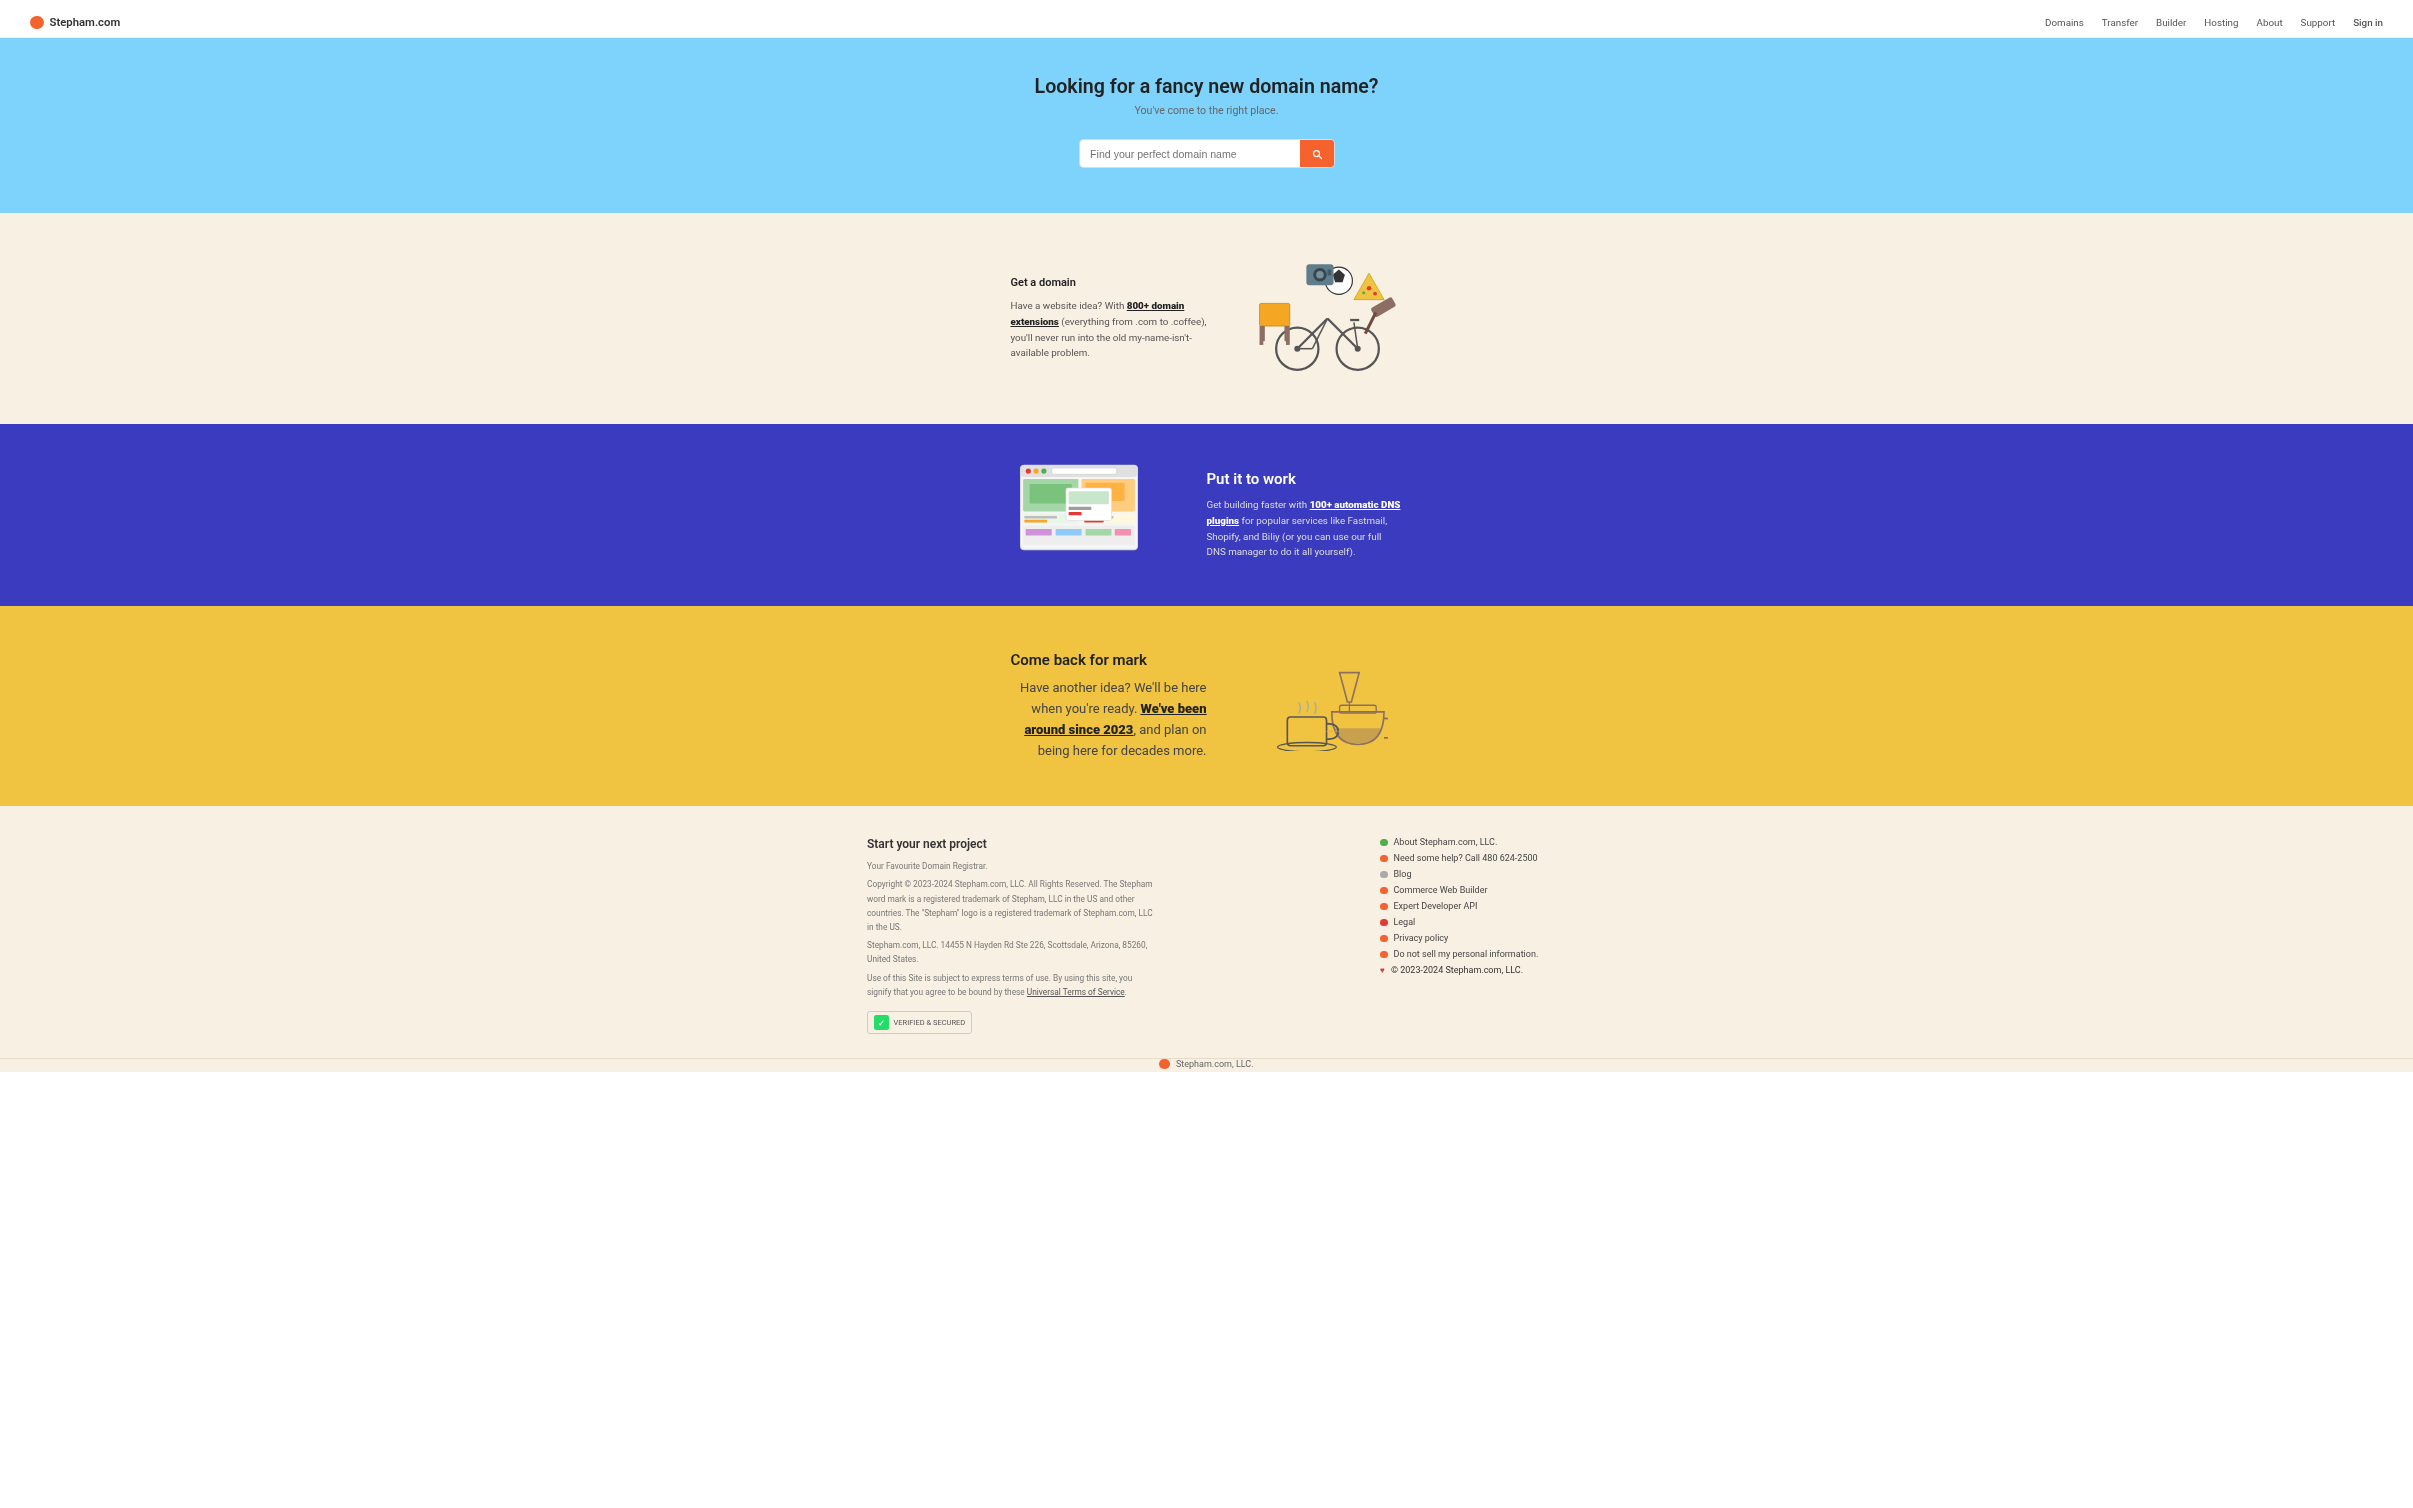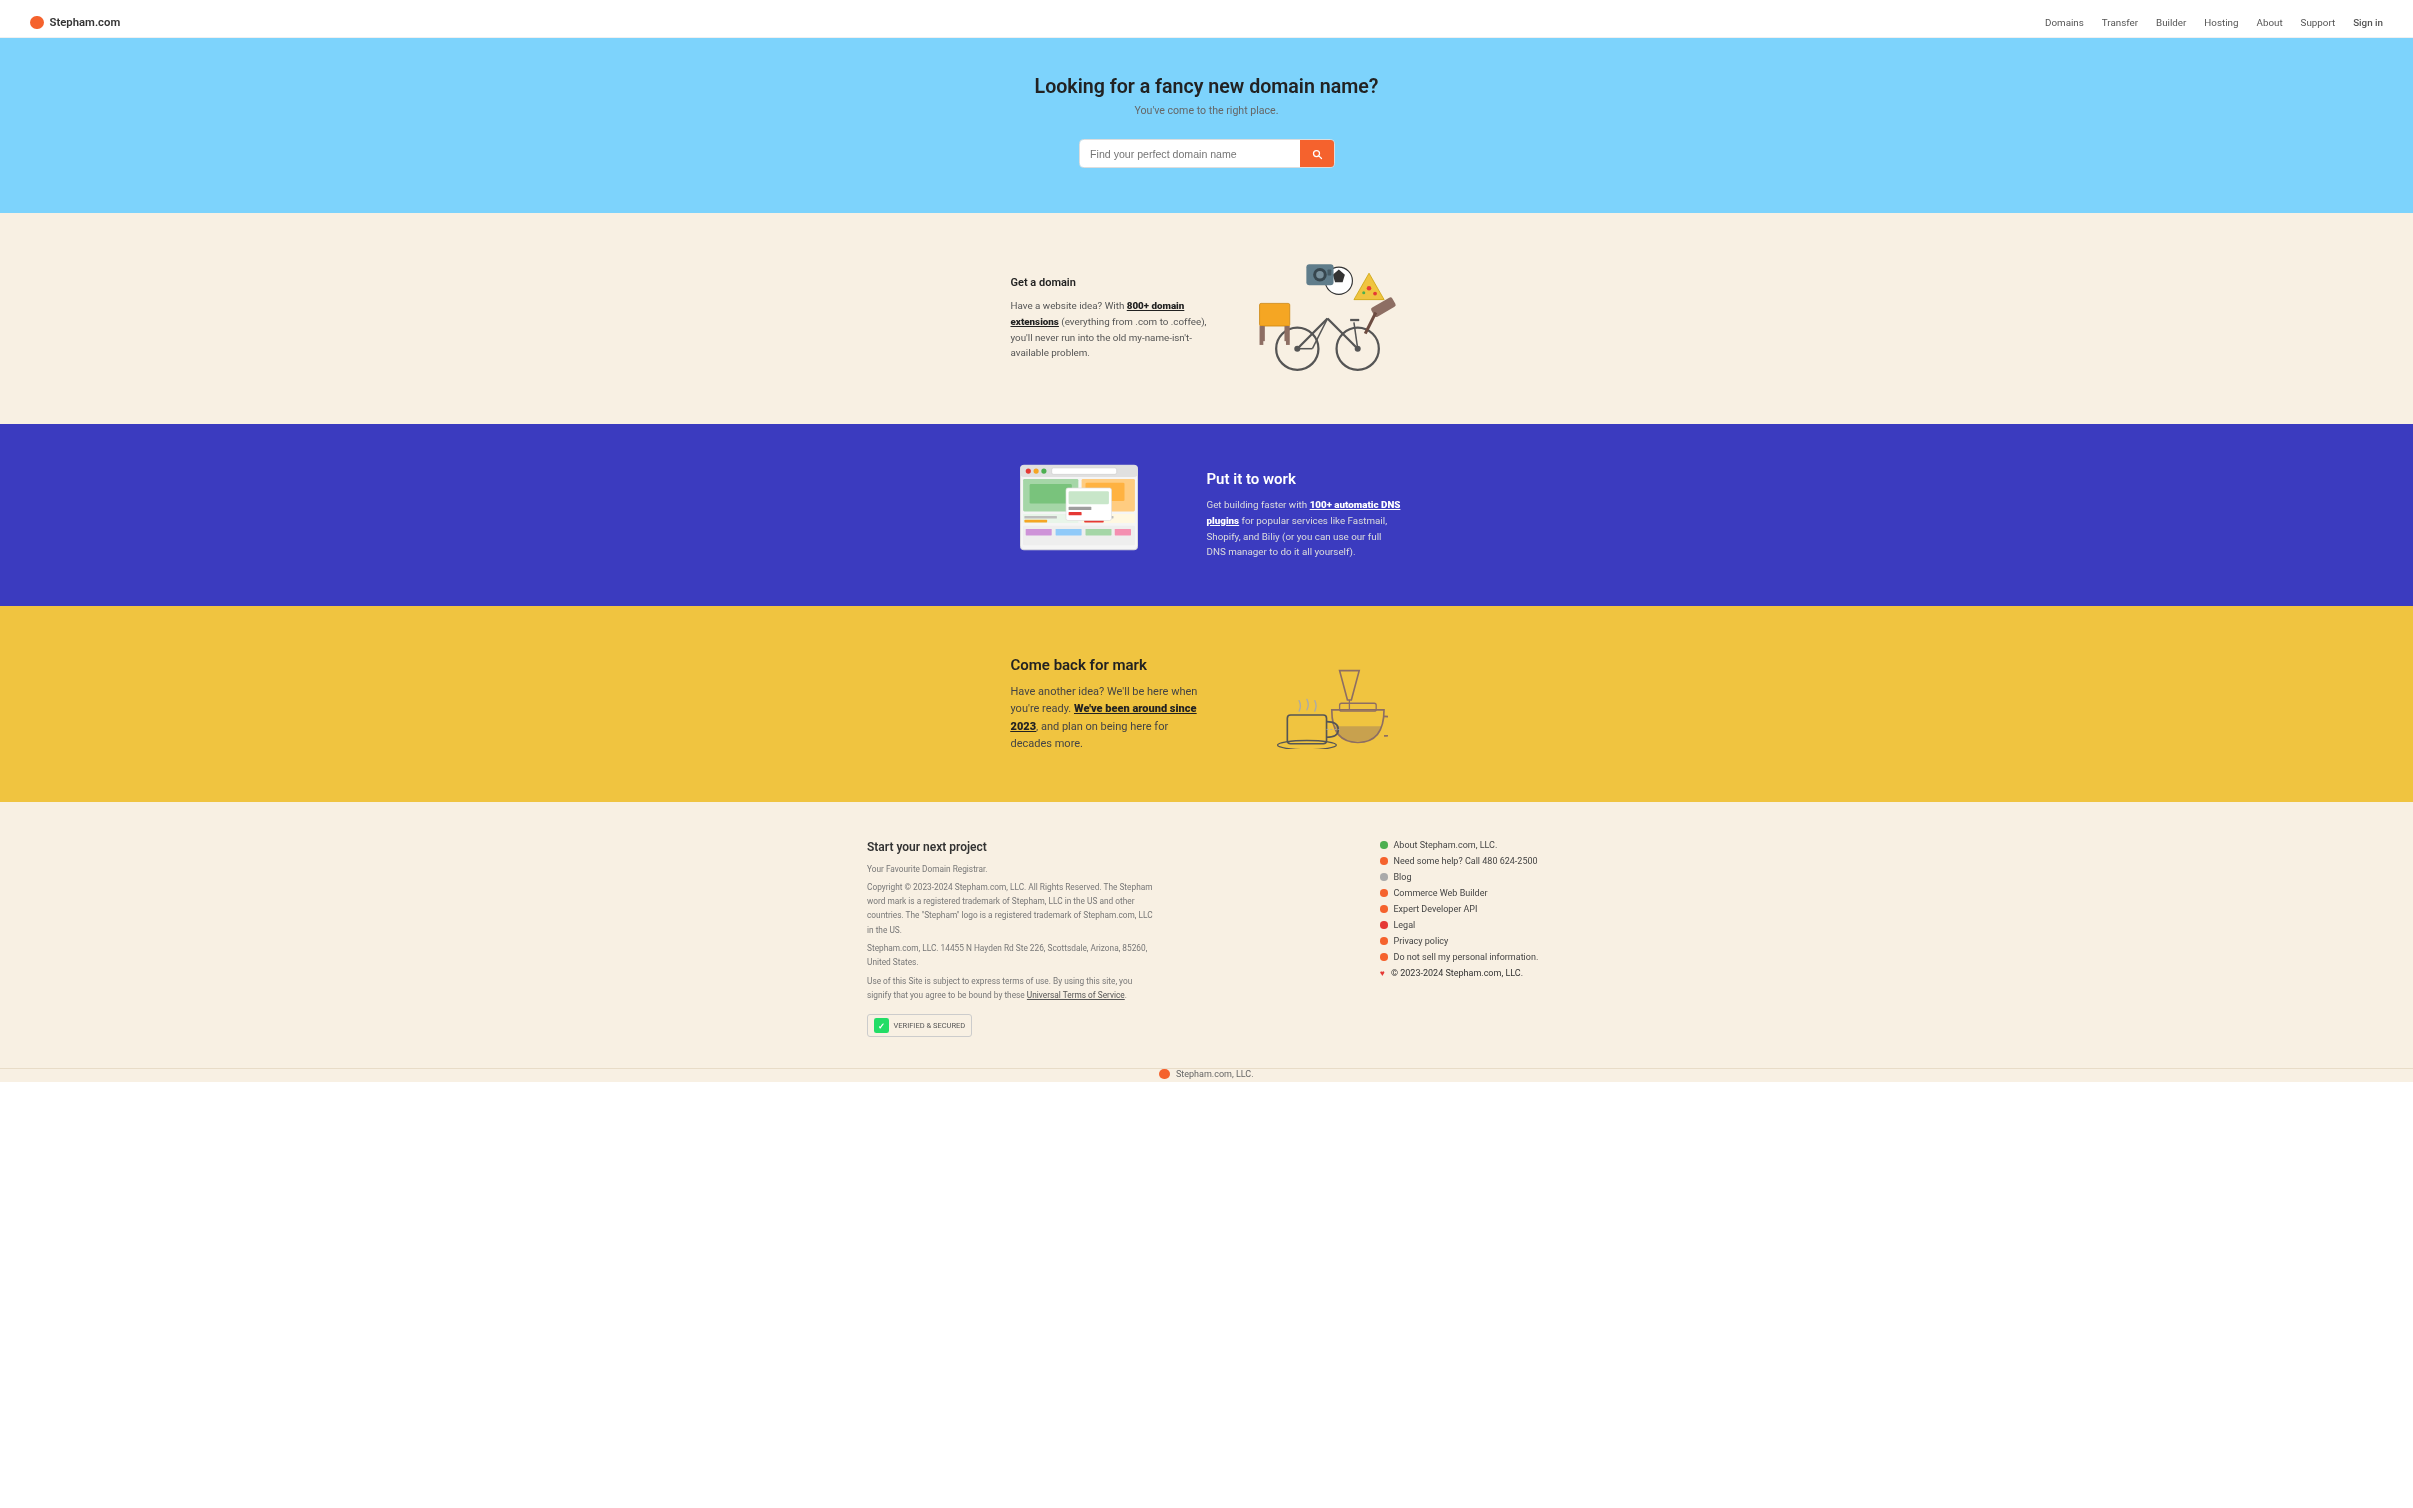--- a/index.html
+++ b/index.html
@@ -58,27 +58,27 @@
     .section-work p { font-size: 9.8px; color: #ddd; line-height: 1.6; }
     .section-work p a { color: #fff; text-decoration: underline; font-weight: 600; }
     .work-illustration { width: 151px; height: 106px; flex-shrink: 0; }
 
     
     .section-more {
       background: #f0c440; padding: 45px 30px; display: flex; justify-content: center; align-items: center; gap: 45px;
     }
     .section-more .text-block { max-width: 196px; }
     .section-more h2 { font-size: 15px; font-weight: 600; margin-bottom: 9px; color: #222; }
-    .section-more p { font-size: 11px; color: #444; line-height: 1.6; }
+    .section-more p { font-size: 13px; color: #444; line-height: 1.6; text-align: right; }
     .section-more p a { color: #222; text-decoration: underline; font-weight: 600; }
     .more-illustration { width: 151px; height: 106px; flex-shrink: 0; }
 
     
     .footer { background: #f8f0e3; padding: 30px 30px 22.6px; }
-    .footer-inner { max-width: 679px; margin: 8px auto; display: flex; gap: 57px; justify-content: space-between; }
+    .footer-inner { max-width: 679px; margin: 1px auto; display: flex; gap: 57px; justify-content: space-between; }
     .footer-left { max-width: 287px; }
     .footer-left h3 { font-size: 12px; font-weight: 600; margin-bottom: 7.5px; }
     .footer-left p { font-size: 8.3px; color: #777; line-height: 1.7; margin-bottom: 4.5px; }
     .footer-left a { color: #555; }
     .footer-badge {
       display: inline-flex; align-items: center; gap: 4.5px; border: 0.8px solid #ccc; border-radius: 3px; padding: 3px 6px; margin-top: 7.5px; font-size: 7.5px; color: #555;
     }
     .badge-shield { width: 15px; height: 15px; background: #2d6; border-radius: 2.3px; display: flex; align-items: center; justify-content: center; color: #fff; font-size: 8.3px; font-weight: 700; }
     .footer-right { min-width: 166px; }
     .footer-link-item { display: flex; align-items: center; gap: 6px; margin-bottom: 6px; font-size: 9px; }

